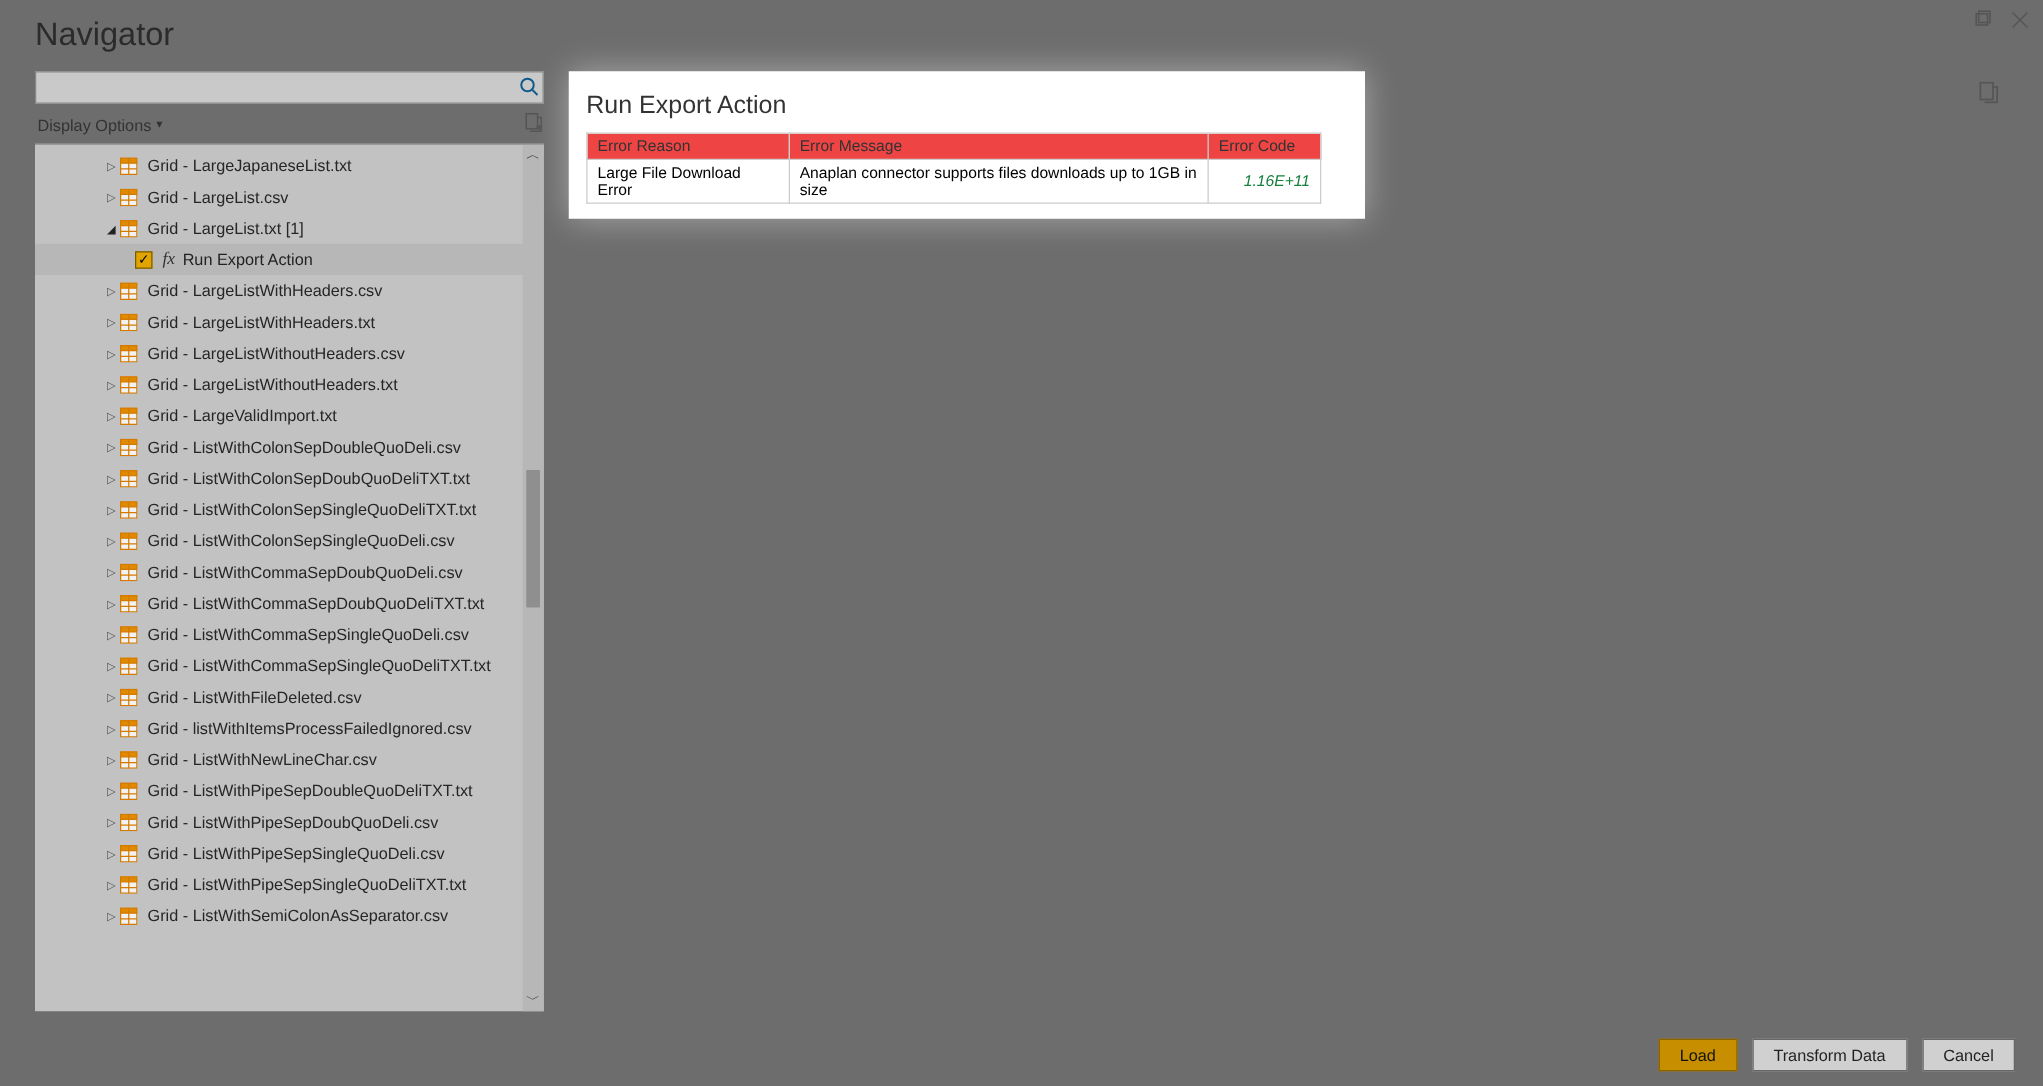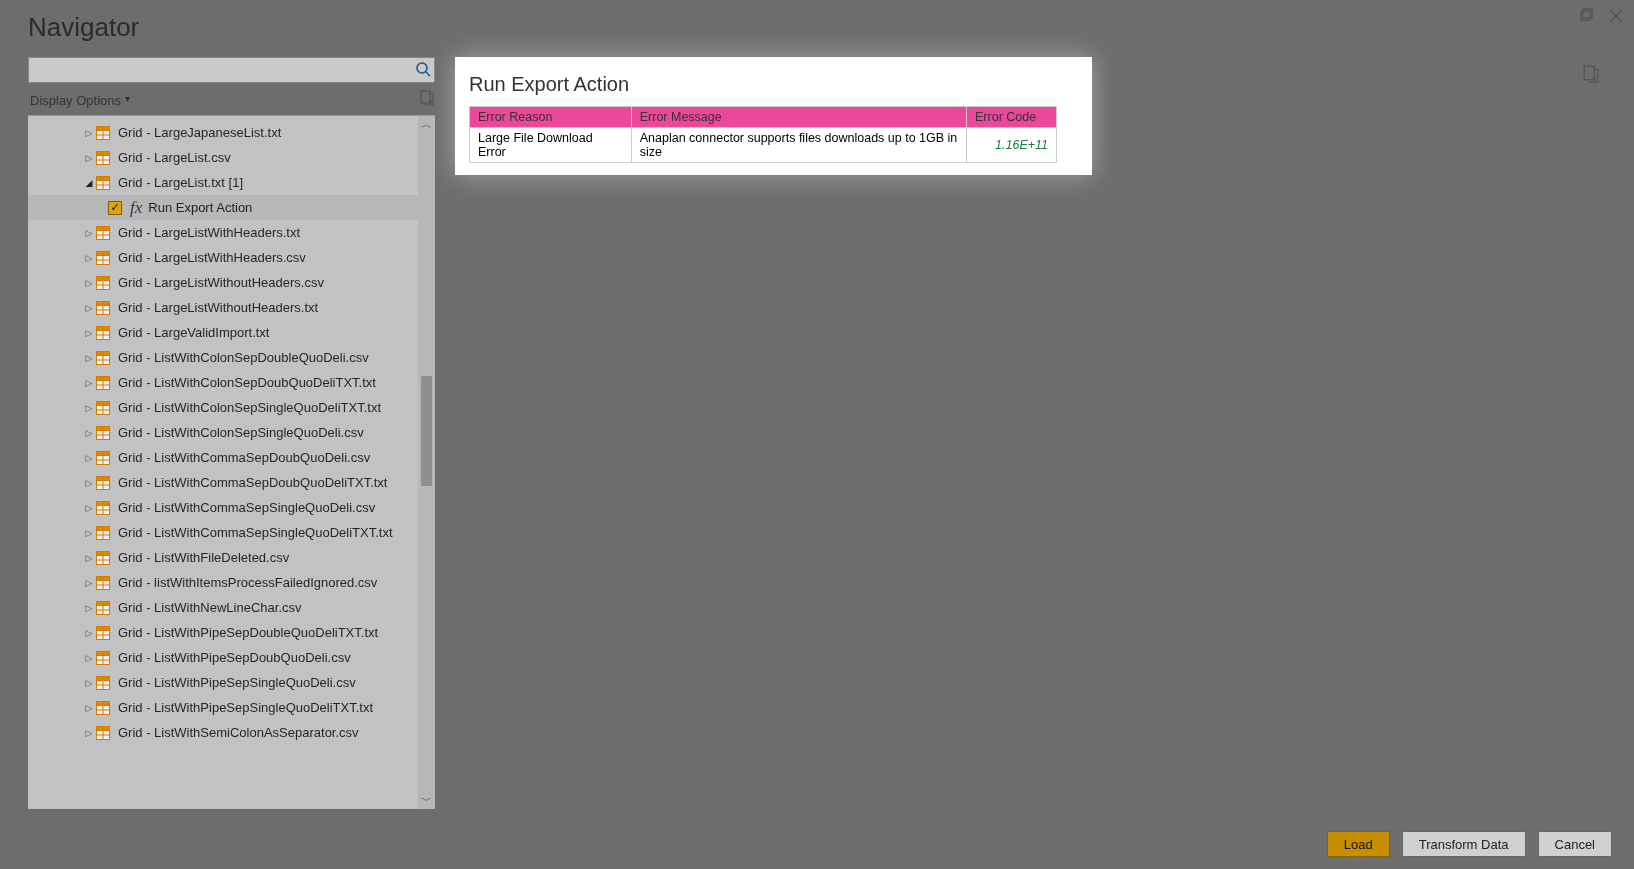--- a/index.html
+++ b/index.html
@@ -30,34 +30,34 @@
   .tree-item { display:flex; align-items:center; height:25px; font-size:13px; color:#262626; padding-left:56px; cursor:pointer; }
   .expander { width:10px; margin-right:2px; color:#555; font-size:10px; display:inline-flex; justify-content:center; }
   .table-icon { display:inline-flex; margin-right:8px; }
   .tree-label { white-space:nowrap; }
 
   .tree-item.expanded-parent .expander::before { content:"◢"; font-size:9px; color:#222;}
   .tree-item.collapsed .expander::before { content:"▷"; font-size:9px; color:#555;}
 
   .tree-child { padding-left:80px; background:#b7b7b7; height:25px; display:flex; align-items:center; font-size:13px; color:#222; }
   .tree-child .chk { width:14px; height:14px; background:#e0a500; border:1px solid #7a5c00; display:inline-flex; align-items:center; justify-content:center; margin-right:8px; font-size:11px; color:#000; }
-  .fx { font-style:italic; font-family:serif; margin-right:6px; color:#333; font-size:17px; }
+  .fx { font-style:italic; font-family:serif; margin-right:6px; color:#333; font-size:14px; }
 
   .scroll-track { position:absolute; right:0; top:0; bottom:0; width:17px; background:#b7b7b7; display:flex; flex-direction:column; align-items:center; justify-content:space-between; }
   .scroll-arrow { height:17px; color:#444; font-size:11px; line-height:17px; }
   .scroll-thumb { width:11px; background:#8f8f8f; position:absolute; left:3px; top:260px; height:110px; border-radius:1px; }
 
   .main-panel { flex:1; position:relative; margin-left:20px; }
   .preview-icon { position:absolute; top:8px; right:12px; color:#555; }
   
   .preview-card { position:absolute; left:0; top:0; width:637px; background:#fff; box-shadow:0 0 25px rgba(255,255,255,0.4); padding:16px 14px 12px 14px; z-index:5; }
   .preview-title { font-size:20px; font-weight:400; color:#333; margin-bottom:10px; }
   .error-table { width:588px; border-collapse:collapse; font-size:12.5px; }
   .error-table th, .error-table td { border:1px solid #ccc; padding:3px 8px; text-align:left; }
-  .error-table th { background:#ec4899; font-weight:400; color:#333; }
+  .error-table th { background:#ef4444; font-weight:400; color:#333; }
   .error-table td.err-code { text-align:right; font-style:italic; color:#15803d; }
 
   .footer-bar { position:absolute; left:0; right:0; bottom:0; height:50px; display:flex; justify-content:flex-end; align-items:center; gap:12px; padding-right:22px; z-index:2; }
   .btn { height:26px; padding:0 16px; font-size:13px; border:1px solid #666; background:#d0d0d0; color:#222; cursor:pointer; }
   .btn-primary { background:#c78f00; border-color:#8a6400; color:#111;padding-left:16px; }
 
   .tbl-svg rect{ fill:#f2f2f2; stroke:#d57a00; }
   .tbl-svg .hdr{ fill:#e08a00; }
 </style>
 </head>
@@ -152,33 +152,33 @@
               <li class="tree-item collapsed">
                 <span class="expander"></span>
                 <span class="table-icon">
                   <svg class="tbl-svg" width="14" height="14" viewBox="0 0 14 14">
                     <rect x="0.5" y="0.5" width="13" height="13"></rect>
                     <rect class="hdr" x="0.5" y="0.5" width="13" height="4"></rect>
                     <line x1="7" y1="0.5" x2="7" y2="13.5" stroke="#d57a00"></line>
                     <line x1="0.5" y1="9" x2="13.5" y2="9" stroke="#d57a00"></line>
                   </svg>
                 </span>
+                <span class="tree-label">Grid - LargeListWithHeaders.csv</span>
+              </li>
+              <li class="tree-item collapsed">
+                <span class="expander"></span>
+                <span class="table-icon">
+                  <svg class="tbl-svg" width="14" height="14" viewBox="0 0 14 14">
+                    <rect x="0.5" y="0.5" width="13" height="13"></rect>
+                    <rect class="hdr" x="0.5" y="0.5" width="13" height="4"></rect>
+                    <line x1="7" y1="0.5" x2="7" y2="13.5" stroke="#d57a00"></line>
+                    <line x1="0.5" y1="9" x2="13.5" y2="9" stroke="#d57a00"></line>
+                  </svg>
+                </span>
                 <span class="tree-label">Grid - LargeListWithHeaders.txt</span>
-              </li>
-              <li class="tree-item collapsed">
-                <span class="expander"></span>
-                <span class="table-icon">
-                  <svg class="tbl-svg" width="14" height="14" viewBox="0 0 14 14">
-                    <rect x="0.5" y="0.5" width="13" height="13"></rect>
-                    <rect class="hdr" x="0.5" y="0.5" width="13" height="4"></rect>
-                    <line x1="7" y1="0.5" x2="7" y2="13.5" stroke="#d57a00"></line>
-                    <line x1="0.5" y1="9" x2="13.5" y2="9" stroke="#d57a00"></line>
-                  </svg>
-                </span>
-                <span class="tree-label">Grid - LargeListWithHeaders.csv</span>
               </li>
               <li class="tree-item collapsed">
                 <span class="expander"></span>
                 <span class="table-icon">
                   <svg class="tbl-svg" width="14" height="14" viewBox="0 0 14 14">
                     <rect x="0.5" y="0.5" width="13" height="13"></rect>
                     <rect class="hdr" x="0.5" y="0.5" width="13" height="4"></rect>
                     <line x1="7" y1="0.5" x2="7" y2="13.5" stroke="#d57a00"></line>
                     <line x1="0.5" y1="9" x2="13.5" y2="9" stroke="#d57a00"></line>
                   </svg>

